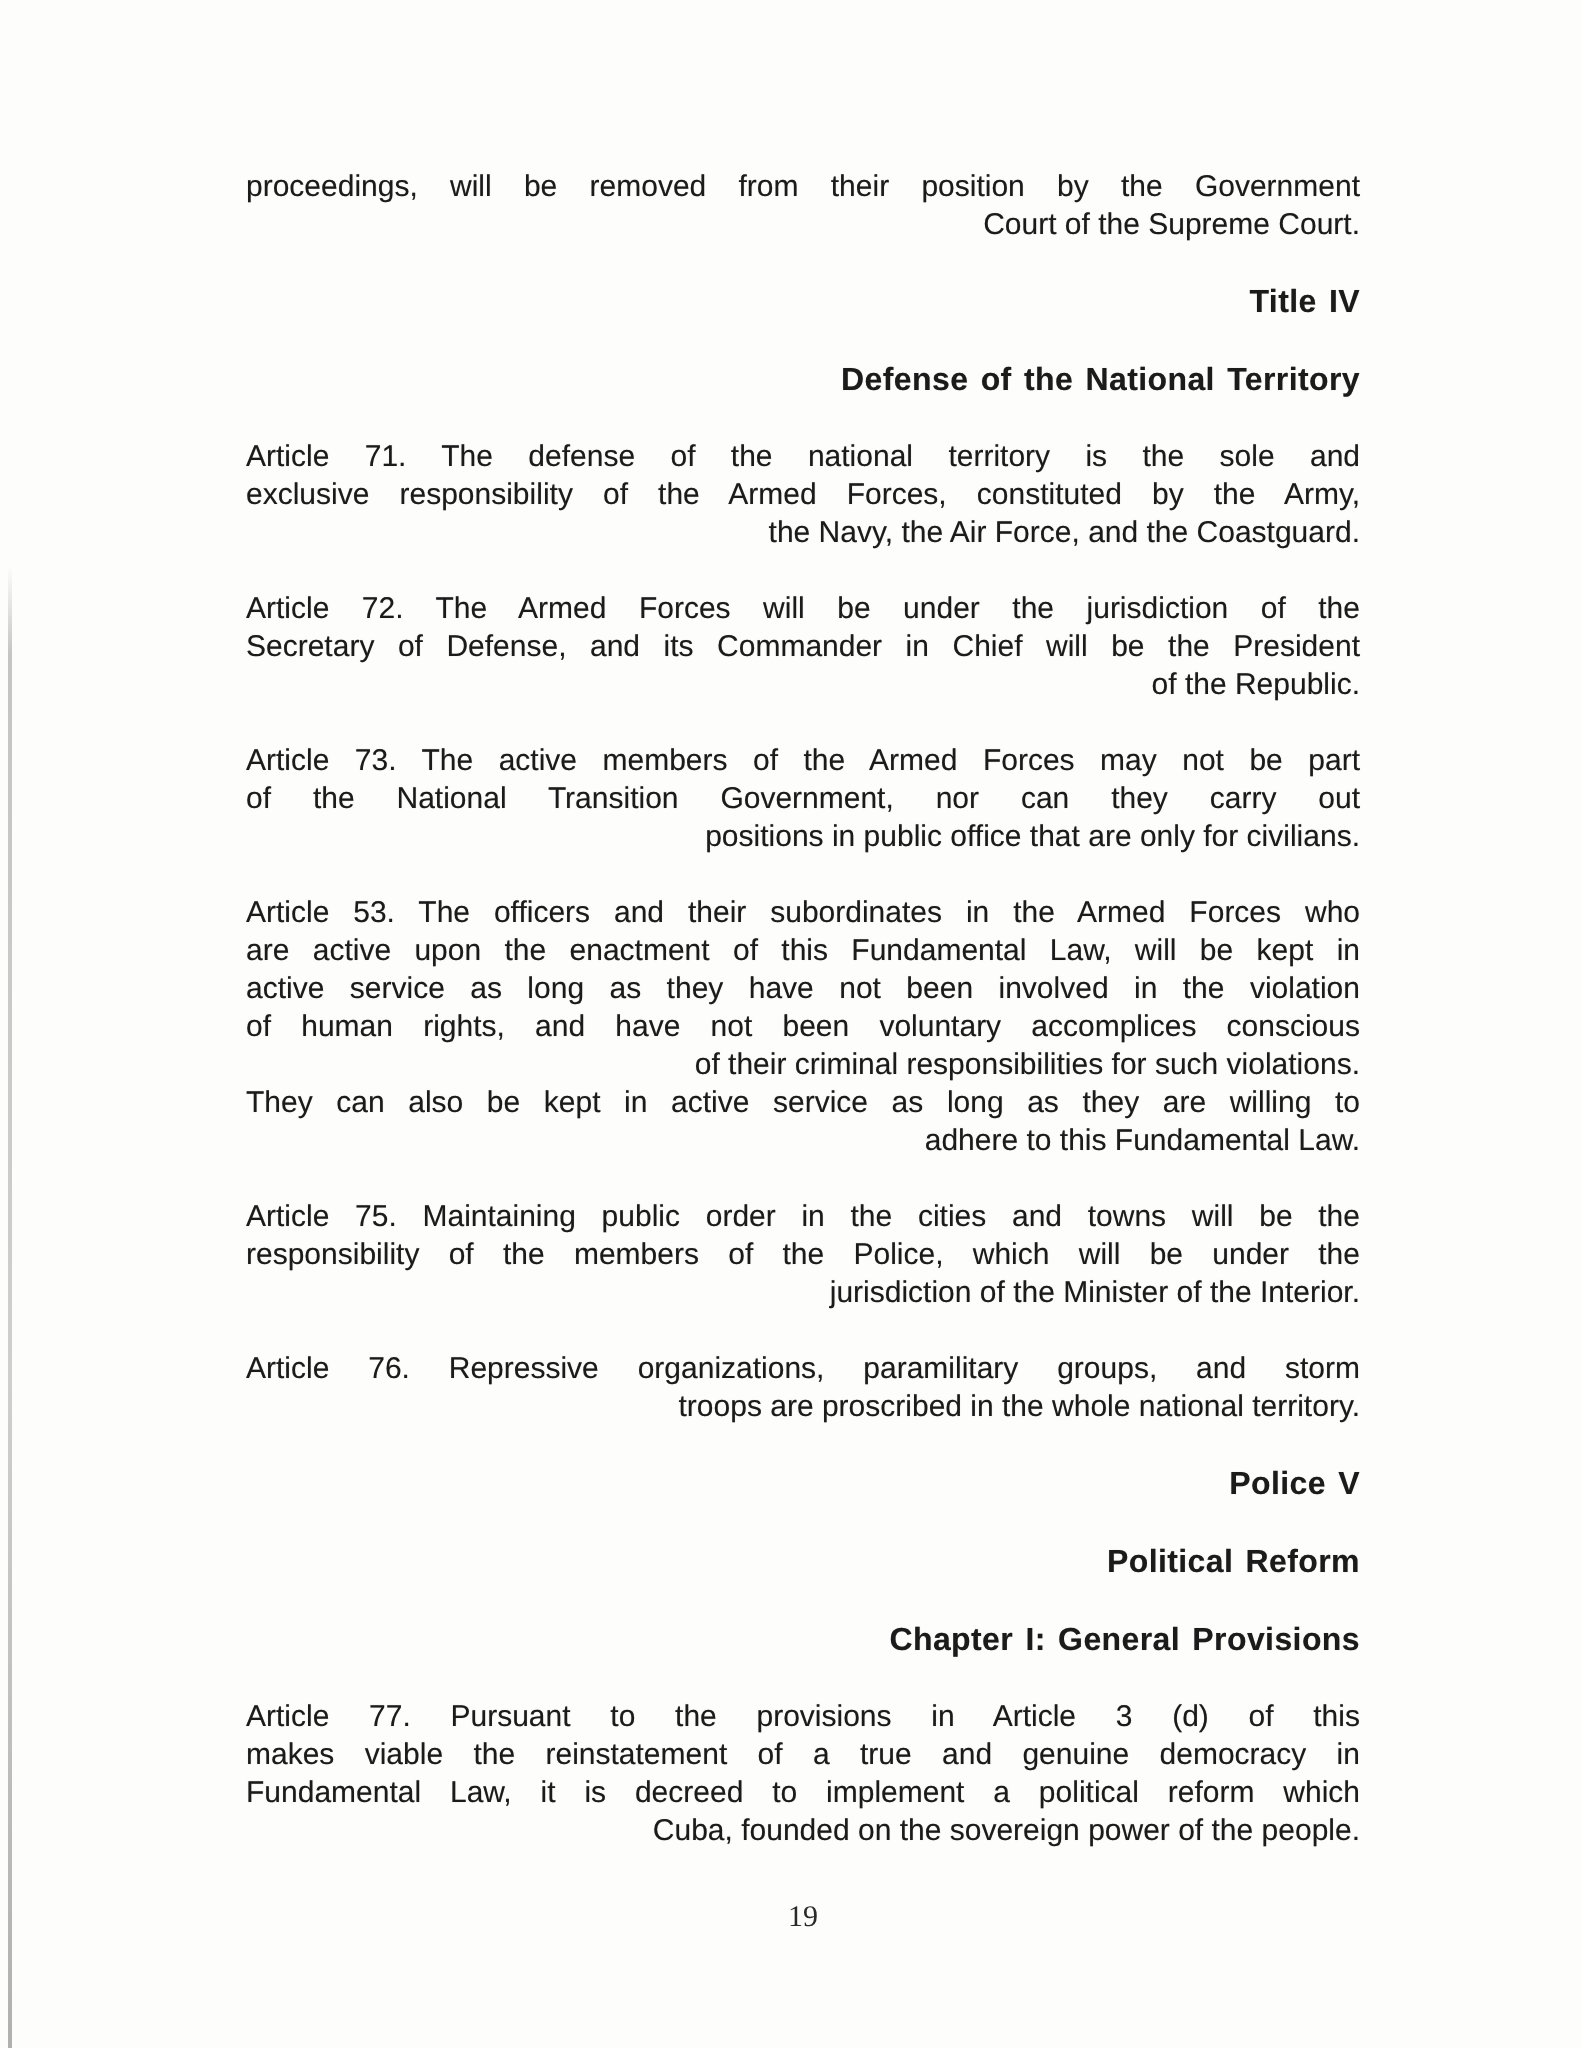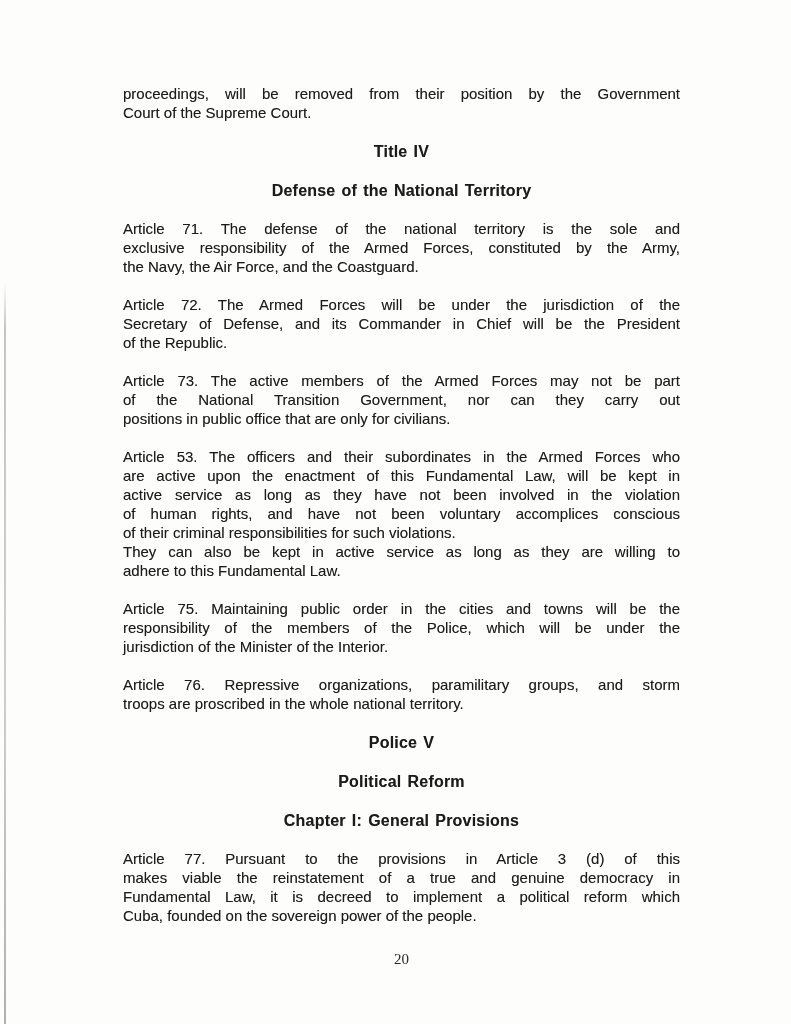--- a/index.html
+++ b/index.html
@@ -41,26 +41,26 @@
   }
   .paragraph { margin: 0 0 19px 0; }
   .paragraph.nogap { margin-bottom: 0; }
   .heading {
     margin: 0 0 19px 0;
     font-weight: bold;
     font-size: 16px;
     letter-spacing: 0.2px;
     word-spacing: 1.5px;
   }
-  .heading .line { text-align: center; margin-top: 20px; }
+  .heading .line { text-align: right; margin-top: 20px; }
   .jline {
     text-align: justify;
     text-align-last: justify;
   }
-  .lline { text-align: left; }
+  .lline { text-align: right; }
   .page-number {
     position: absolute;
     left: 123px;
     top: 950px;
     width: 557px;
     text-align: center;
     font-family: "Liberation Serif", serif;
     font-size: 15px;
     line-height: 19px;
     color: #2a2a2a;
@@ -122,14 +122,14 @@
       <div class="heading">
         <div class="line lline">Chapter I: General Provisions</div>
       </div>
       <div class="paragraph">
         <div class="line jline">Article 77. Pursuant to the provisions in Article 3 (d) of this</div>
         <div class="line jline">makes viable the reinstatement of a true and genuine democracy in</div>
         <div class="line jline">Fundamental Law, it is decreed to implement a political reform which</div>
         <div class="line lline">Cuba, founded on the sovereign power of the people.</div>
       </div>
     </div>
-  <div class="page-number">20</div>
+  <div class="page-number">19</div>
 </div>
 
 </body></html>

